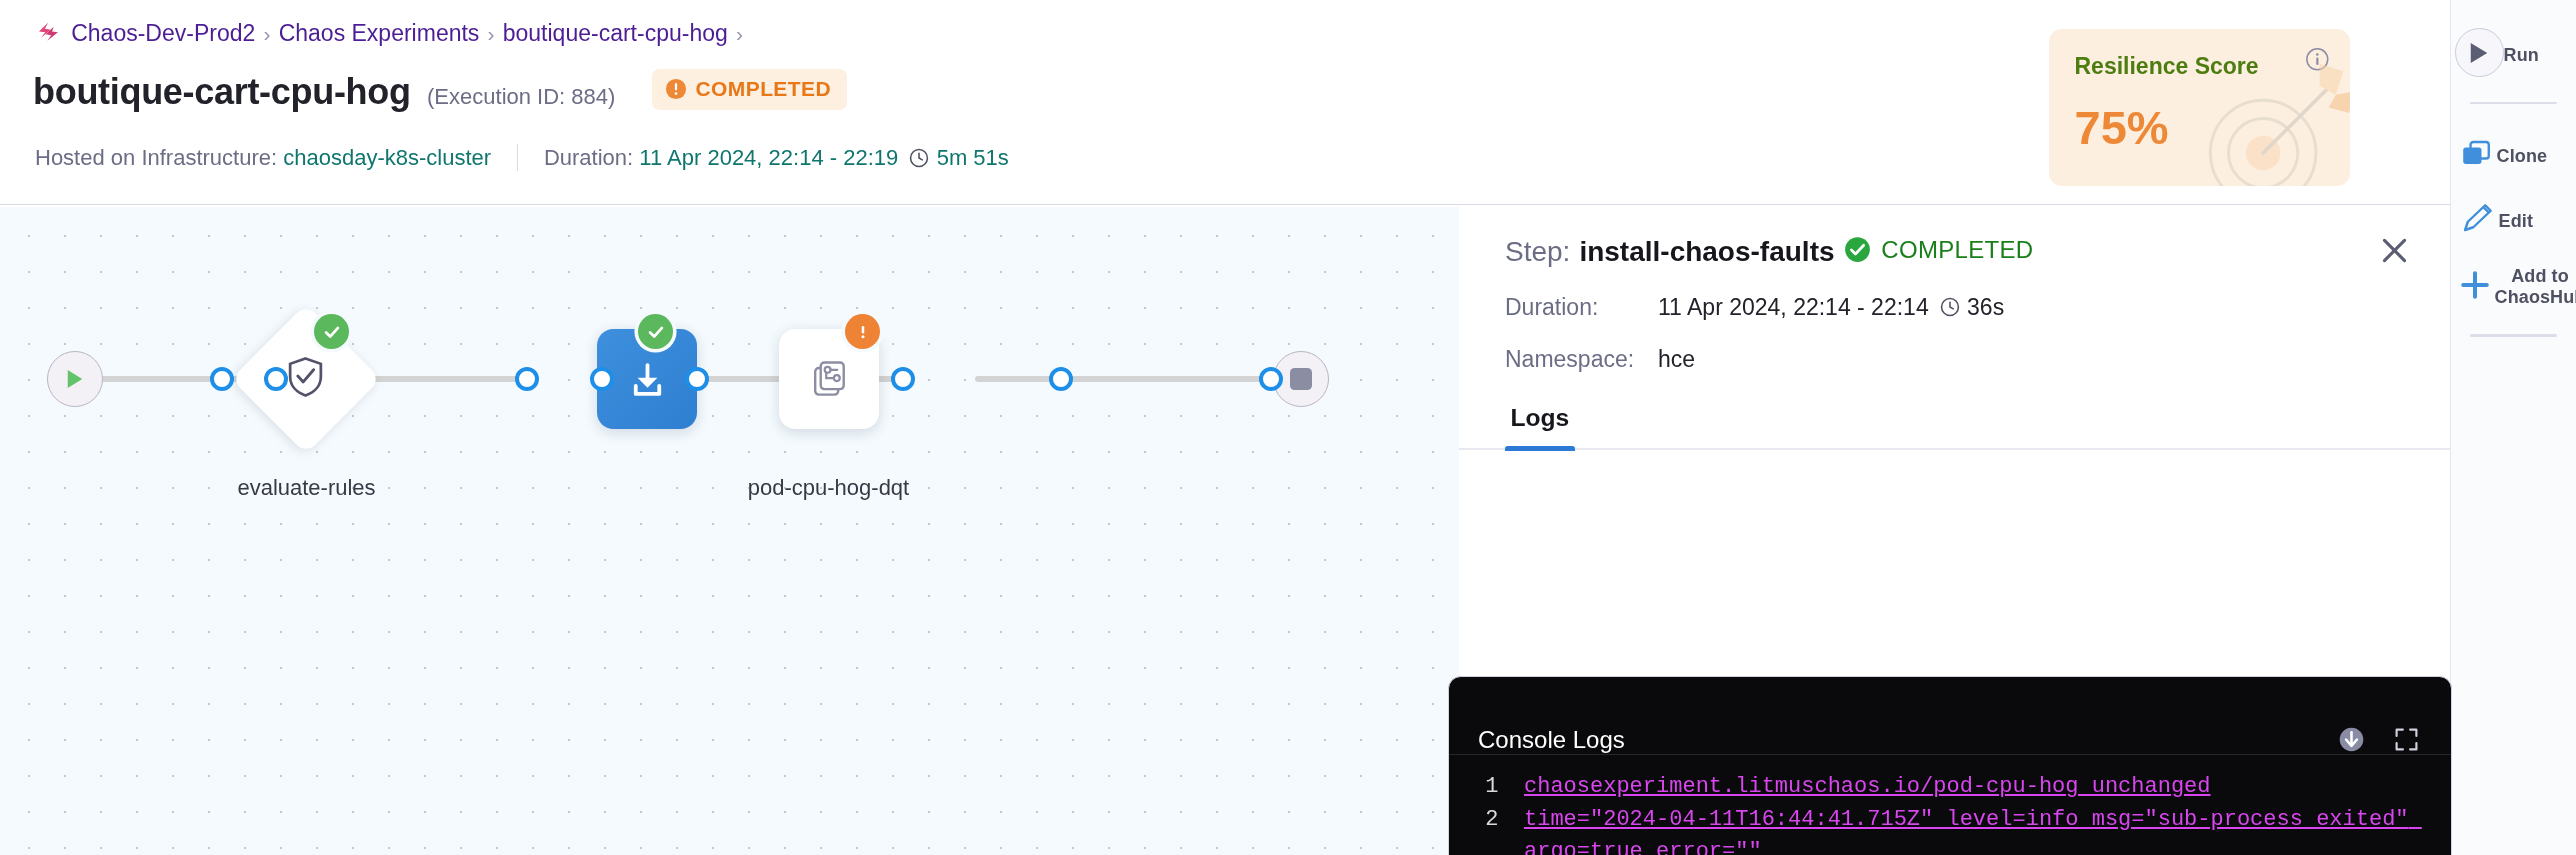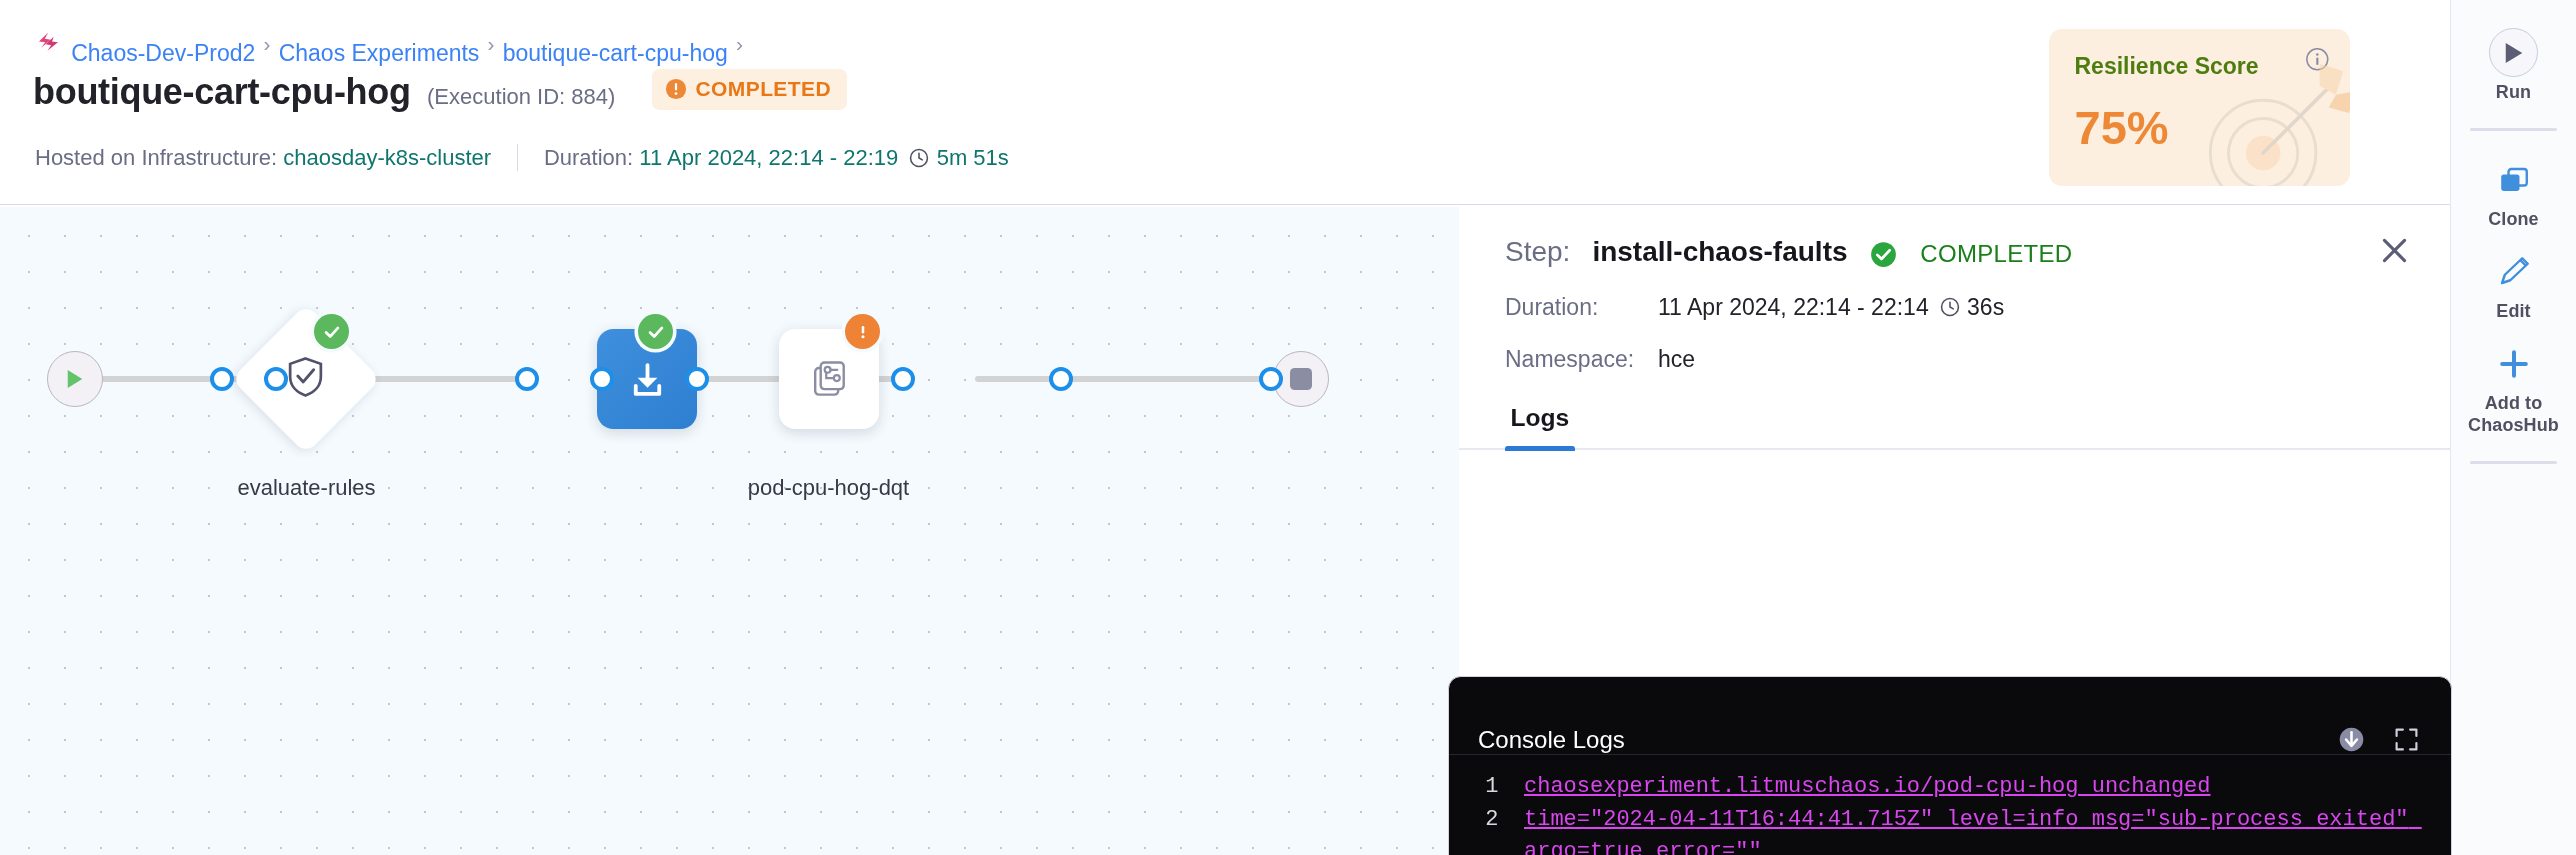--- a/index.html
+++ b/index.html
@@ -14,21 +14,21 @@
   .header {
     position:absolute; left:0; top:0; width:2450px; height:205px;
     background:#ffffff; border-bottom:1.8px solid #d9dae5;
   }
   .breadcrumb {
     position:absolute; left:36px; top:20px;
     display:flex; align-items:center; gap:8.2px;
     font-size:23px; color:#0278d5;
   }
   .bc-logo { width:27px; height:27px; flex:0 0 auto; display:block; }
-  .bc-link { color:#3b82f6; cursor:pointer; white-space:nowrap;margin-top:20px; }
+  .bc-link { color:#4c1d95; cursor:pointer; white-space:nowrap; }
   .bc-sep { color:#9293ab; font-size:21px; }
 
   .title-row {
     position:absolute; left:33px; top:71px;
     display:flex; align-items:baseline; gap:16.4px;
   }
   .title-main { font-size:36px; font-weight:bold; color:#22222a; letter-spacing:-0.3px; }
   .title-exec { font-size:22px; color:#6b6d85; }
   .status-pill {
     display:inline-flex; align-items:center; gap:9px;
@@ -61,21 +61,21 @@
   .res-art { position:absolute; right:-5.5px; bottom:-20px; width:173px; height:155px; opacity:.55; }
 
   
   .rail {
     position:absolute; right:0; top:0; width:126px; height:855px;
     background:#fafbfc; border-left:1.8px solid #e4e6f0;
     display:flex; flex-direction:column; align-items:center;
     padding-top:16.4px;
   }
   .rail-item {
-    width:100%; display:flex; flex-direction:column; align-items:center;
+    width:100%; display:flex; flex-direction:row; align-items:center;
     cursor:pointer; padding:12.8px 3.6px 5.5px;
   }
   .rail-icon { height:47px; display:flex; align-items:center; justify-content:center; }
   .rail-label {
     margin-top:5.5px; font-size:18px; color:#4f5162; font-weight:bold;
     text-align:center; line-height:1.18; letter-spacing:0.1px;
   }
   .rail-sep { width:87px; height:2.7px; background:#dcdde8; margin:20px 0 12.8px; border-radius:1.8px; }
   .run-circle {
     width:49px; height:49px; border-radius:50%;
@@ -129,21 +129,21 @@
   }
   .box-node.blue { background:linear-gradient(135deg,#3e8fdd 0%,#2e7fd0 100%); }
   .box-node.white { background:#ffffff; }
 
   
   .panel {
     position:absolute; left:1459px; top:207px; width:991px; height:649px;
     background:#ffffff;
   }
   .panel-head { position:relative; padding:29px 40px 0 46px; }
-  .step-line { display:flex; align-items:flex-end; gap:22px; }
+  .step-line { display:flex; align-items:flex-start; gap:9px; }
   .step-lbl { font-size:28px; color:#6b6d85; }
   .step-name { font-size:28px; font-weight:bold; color:#16161d; }
   .step-status { font-size:24px; color:#1a7f1a; letter-spacing:0.3px; margin-left:1.8px; }
   .panel-close {
     position:absolute; right:38px; top:25.5px; width:36px; height:36px;
     cursor:pointer; display:flex; align-items:center; justify-content:center;
   }
   .kv { display:flex; align-items:center; margin-top:25.5px; font-size:23px; }
   .kv-k { width:153px; color:#6b6d85; }
   .kv-v { color:#22222a; display:flex; align-items:center; }

